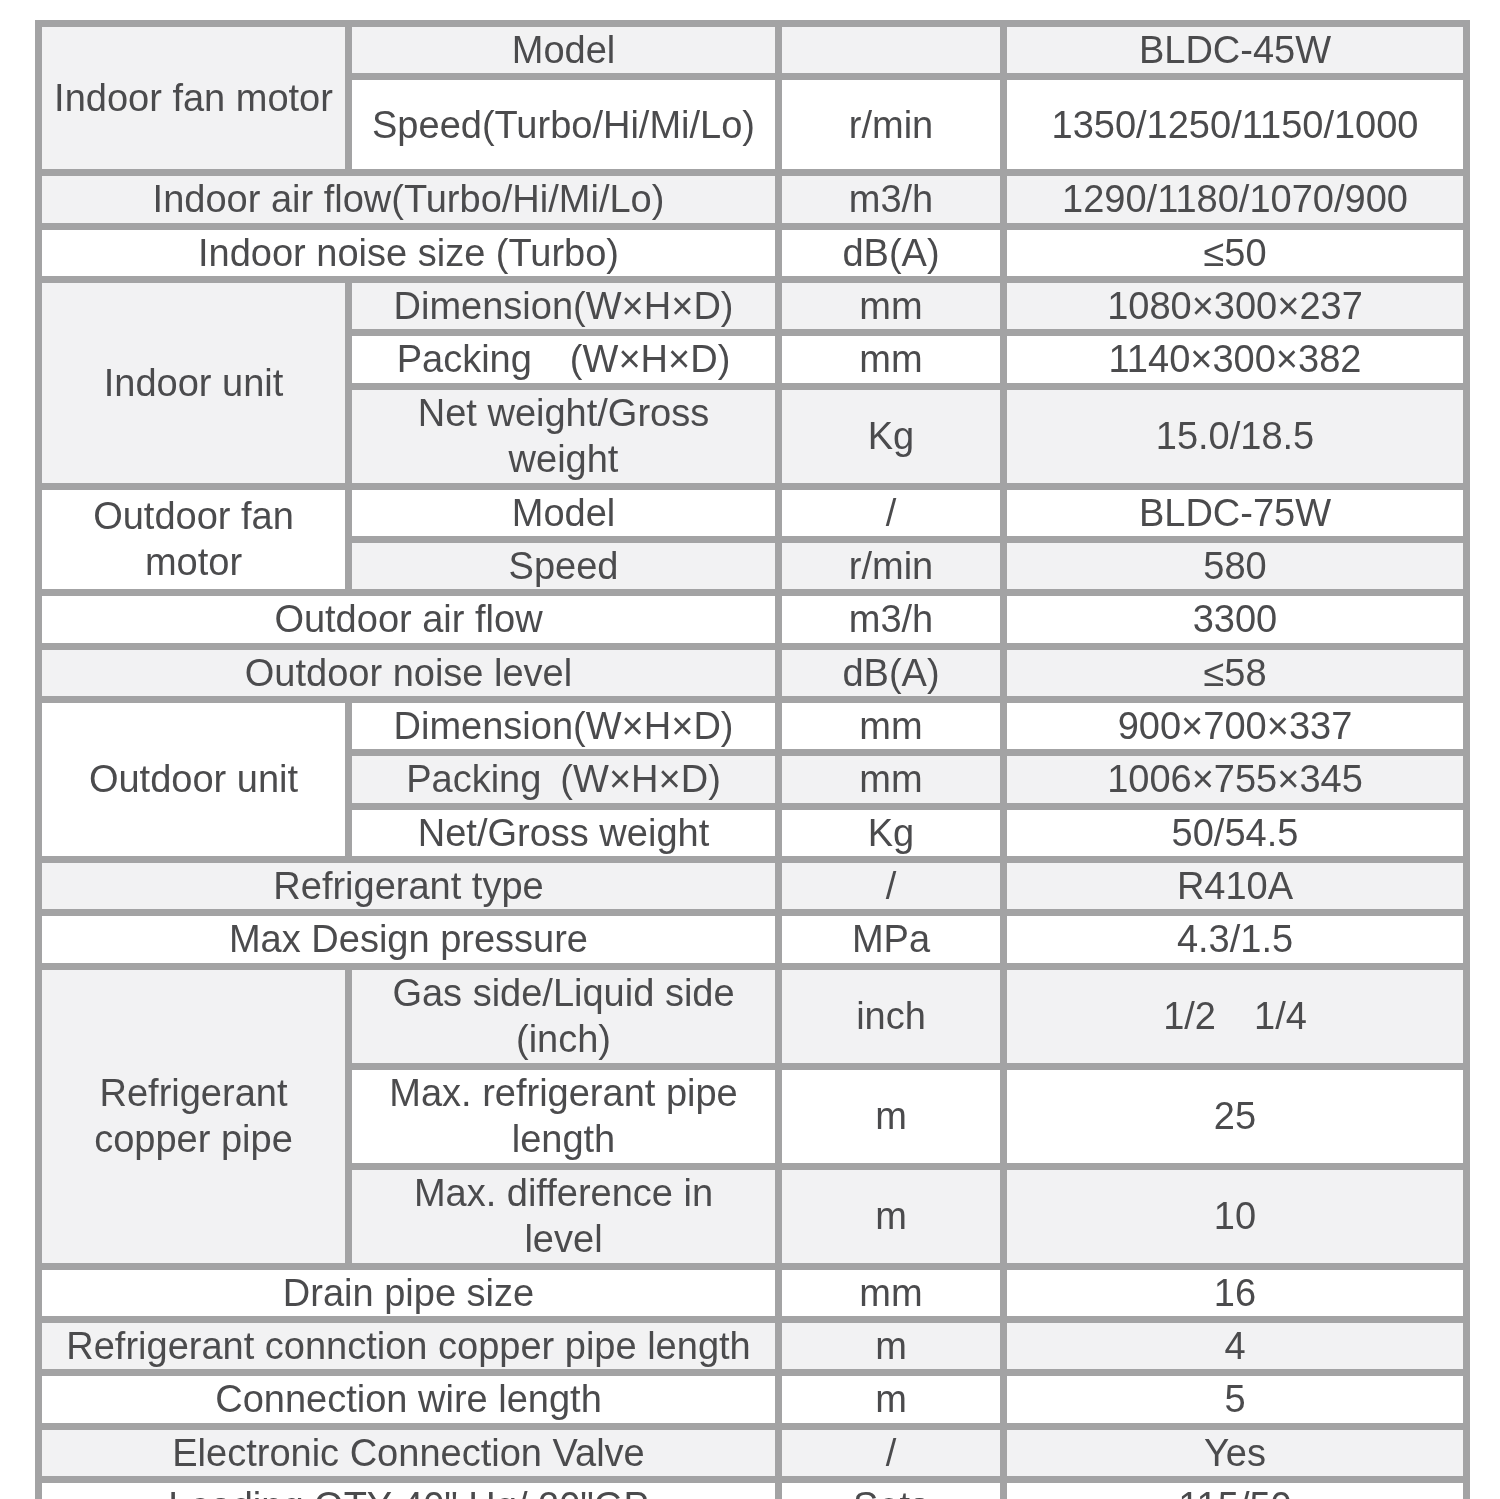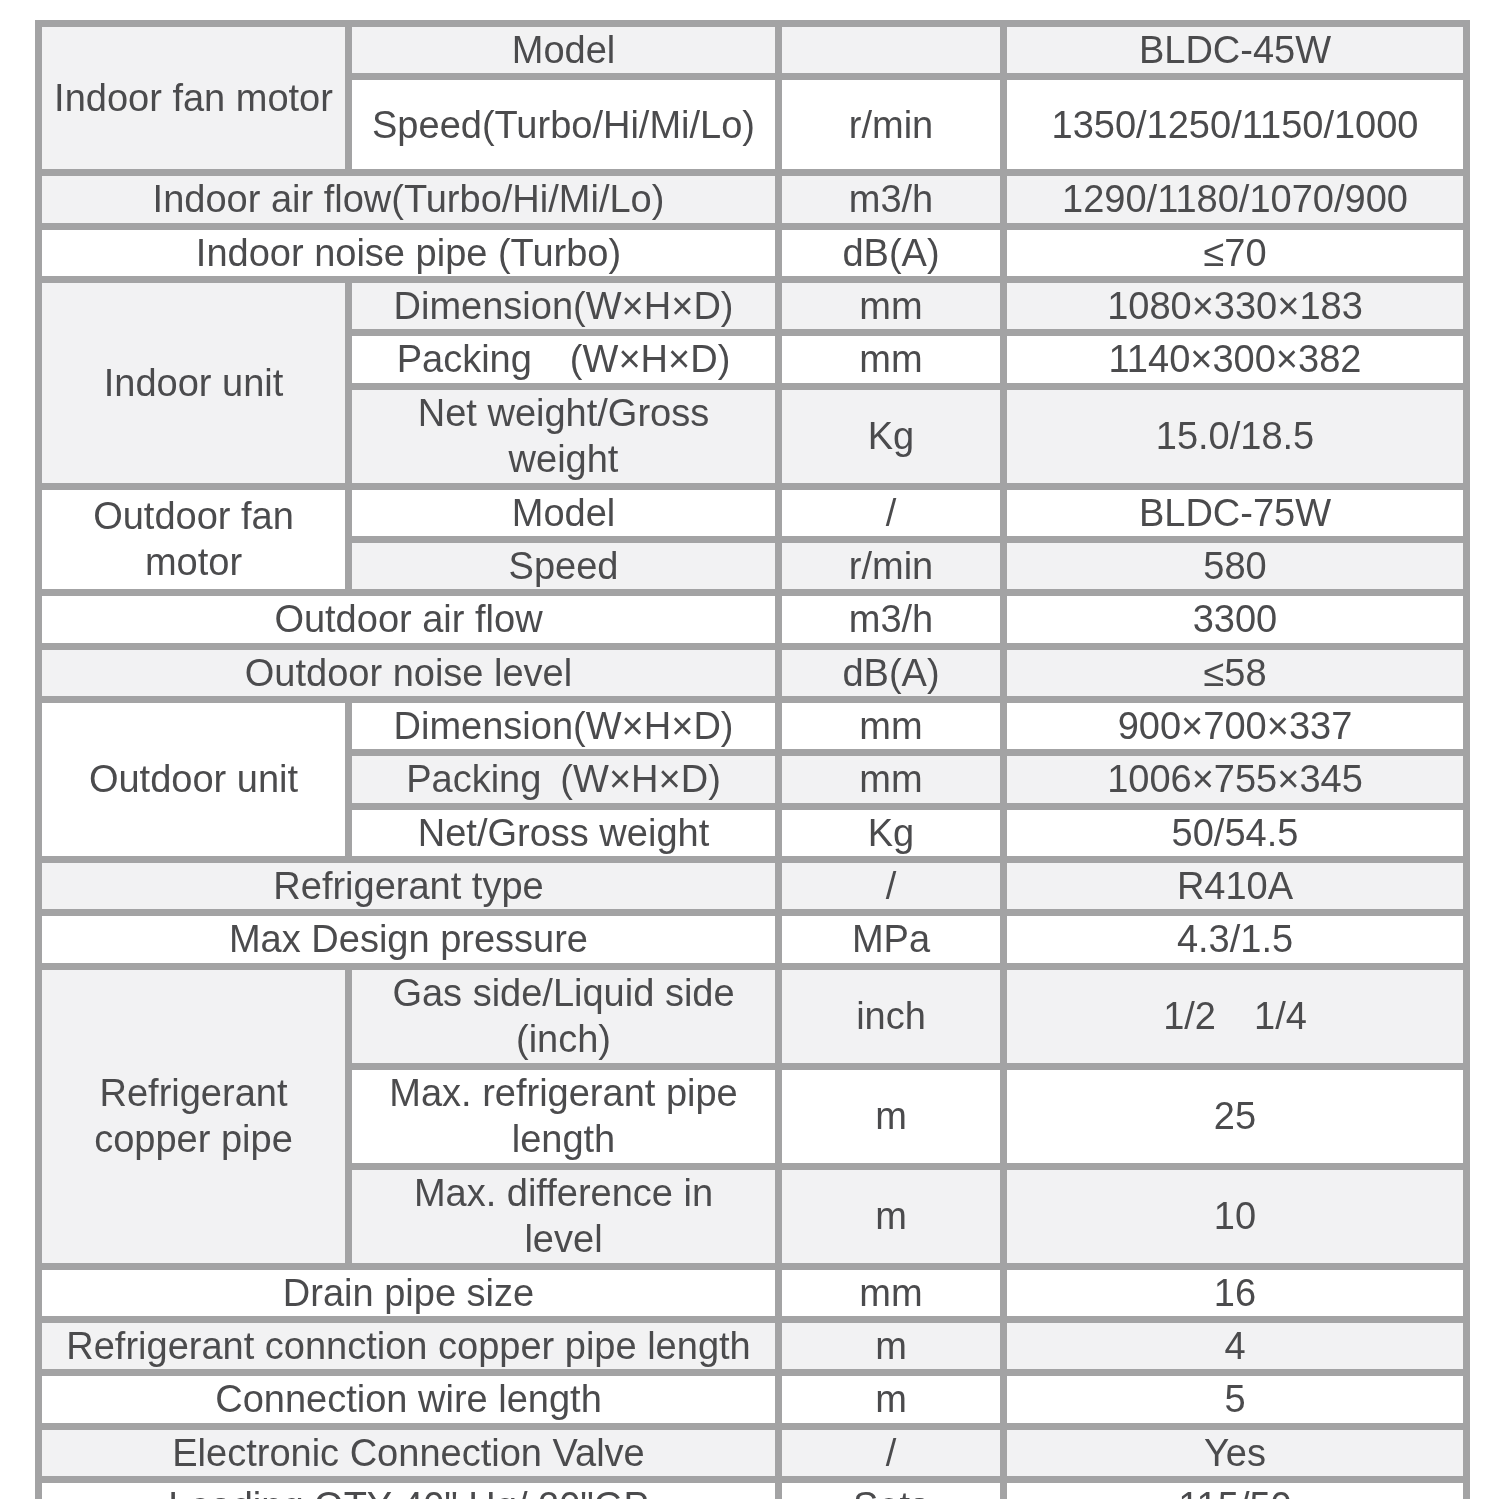--- a/index.html
+++ b/index.html
@@ -60,29 +60,29 @@
         <td>Speed(Turbo/Hi/Mi/Lo)</td>
         <td>r/min</td>
         <td>1350/1250/1150/1000</td>
       </tr>
       <tr>
         <td colspan="2">Indoor air flow(Turbo/Hi/Mi/Lo)</td>
         <td>m3/h</td>
         <td>1290/1180/1070/900</td>
       </tr>
       <tr>
-        <td colspan="2">Indoor noise pipe (Turbo)</td>
+        <td colspan="2">Indoor noise size (Turbo)</td>
         <td>dB(A)</td>
-        <td>≤70</td>
+        <td>≤50</td>
       </tr>
       <tr>
         <td rowspan="3">Indoor unit</td>
         <td>Dimension(W×H×D)</td>
         <td>mm</td>
-        <td>1080×330×183</td>
+        <td>1080×300×237</td>
       </tr>
       <tr>
         <td>Packing (W×H×D)</td>
         <td>mm</td>
         <td>1140×300×382</td>
       </tr>
       <tr class="rh98">
         <td>Net weight/Gross
 weight</td>
         <td>Kg</td>

